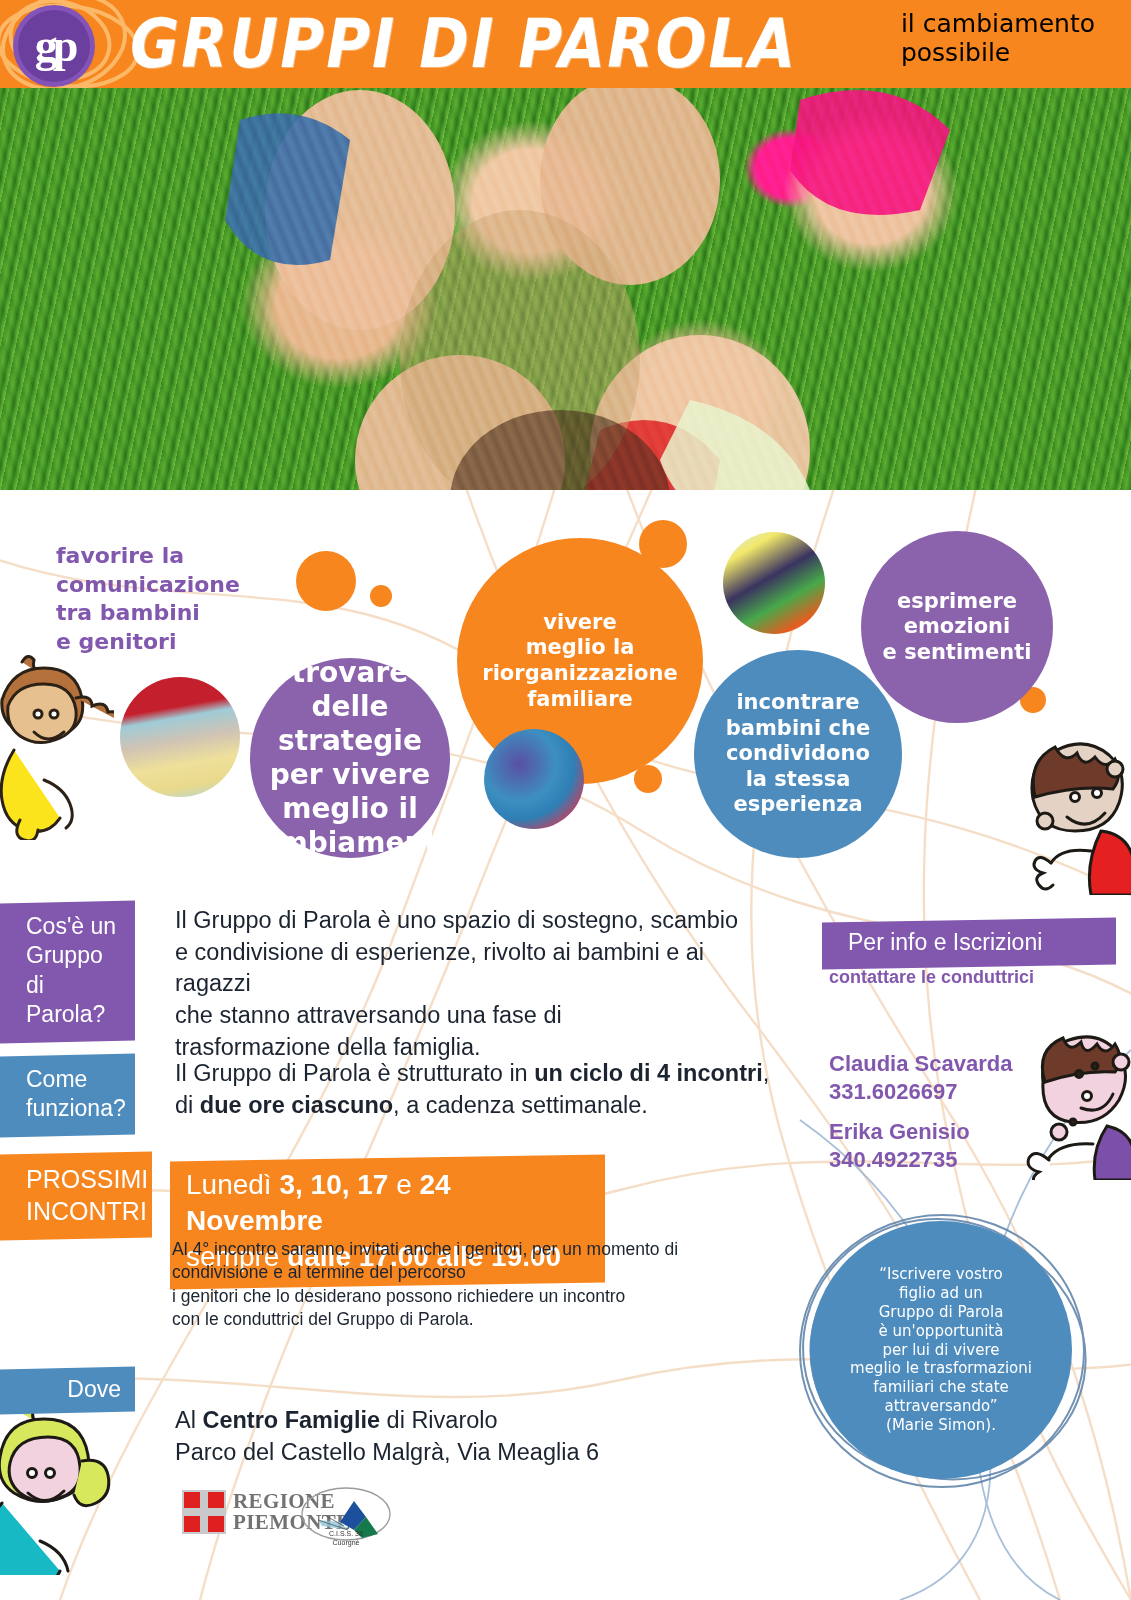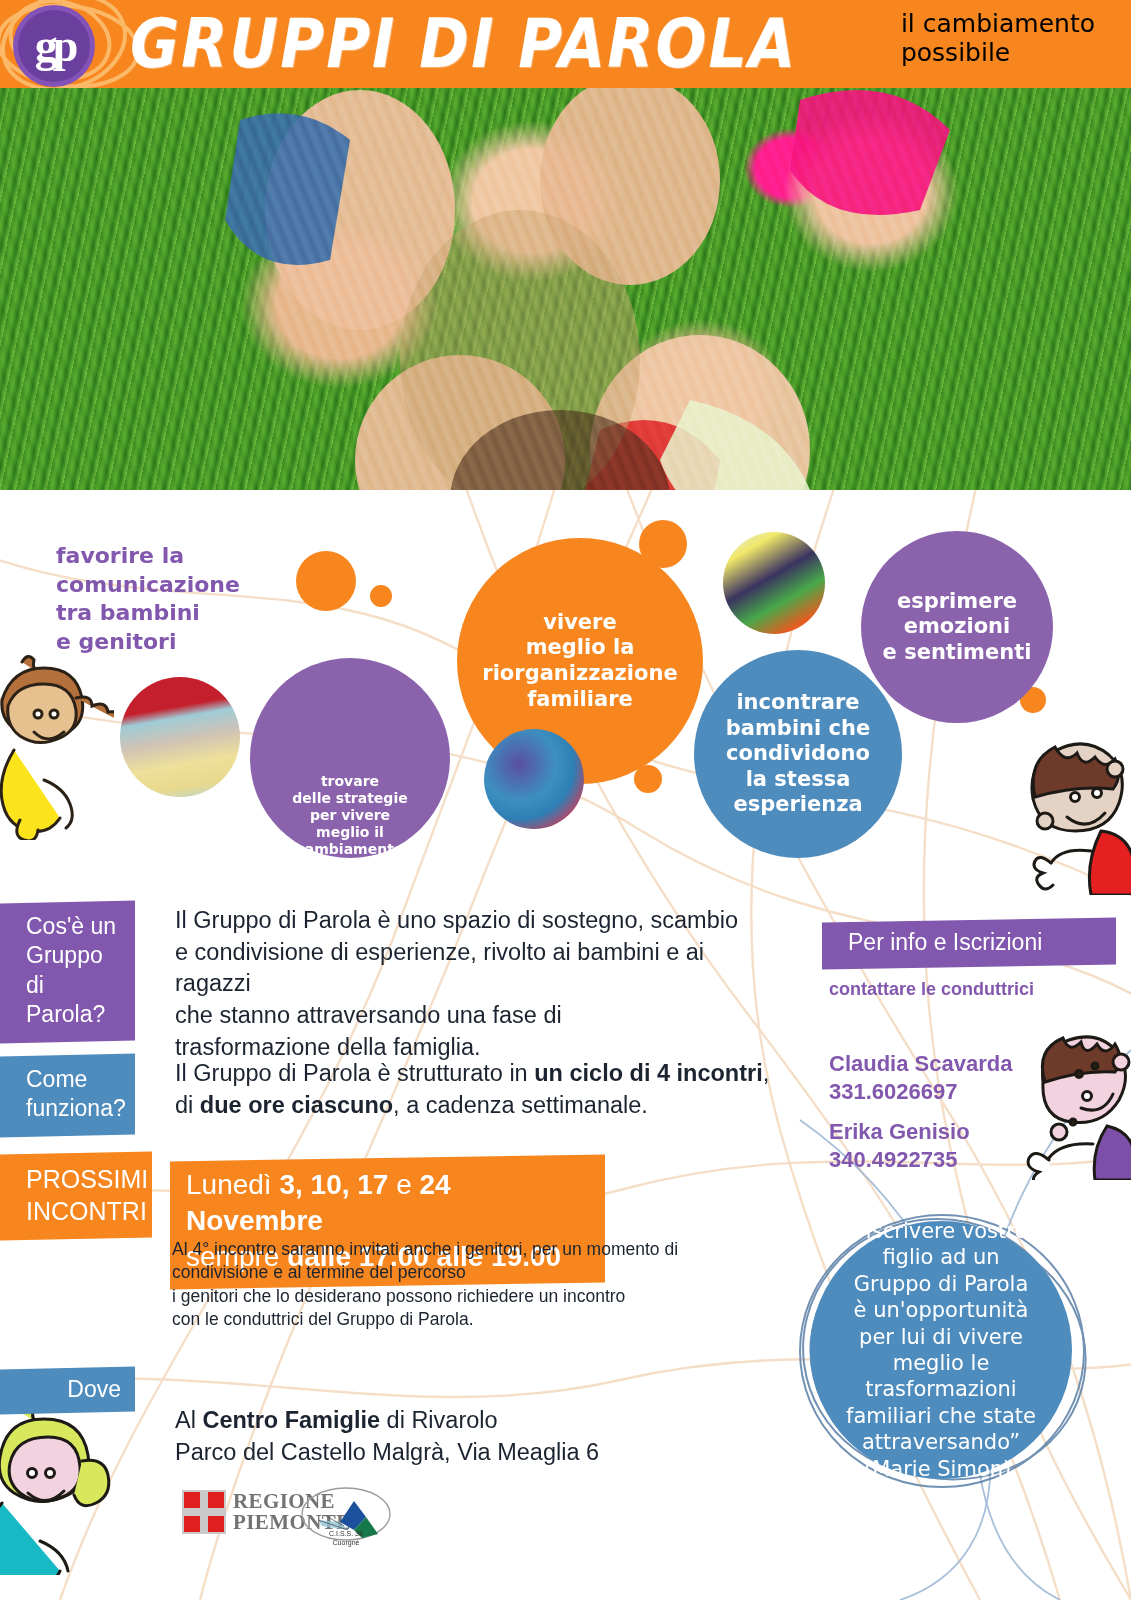--- a/index.html
+++ b/index.html
@@ -103,22 +103,22 @@
     position:absolute;left:822px;top:920px;width:294px;background:#8257AE;color:#fff;
     font-size:23px;padding:9px 0 11px 26px;box-sizing:border-box;transform:skewY(-1deg);
   }
   #info-tag .inner{transform:skewY(1deg);}
   .contact-sub{position:absolute;left:829px;top:967px;color:#8257AE;font-size:18px;font-weight:bold;}
   .contact{position:absolute;left:829px;color:#8257AE;font-size:22px;font-weight:bold;line-height:1.27;margin-top:39px;}
 
   #quote-wrap{position:absolute;left:790px;top:1205px;width:300px;height:290px;}
   #quote-circle{
     position:absolute;left:20px;top:16px;width:262px;height:258px;border-radius:50%;
-    background:#4F8CBE;color:#fff;display:flex;align-items:center;justify-content:flex-start;
-    text-align:center;font-family:"DejaVu Sans",sans-serif;font-size:21px;line-height:1.26;
+    background:#4F8CBE;color:#fff;display:flex;align-items:center;justify-content:center;
+    text-align:center;font-family:"DejaVu Sans",sans-serif;font-size:15px;line-height:1.26;
     padding:6px;box-sizing:border-box;
   }
   #quote-rings{position:absolute;left:0;top:0;width:300px;height:290px;}
 
   
   #footer{position:absolute;left:0;top:1480px;width:1131px;height:85px;z-index:45;}
   .logo-regione{position:absolute;left:182px;top:10px;display:flex;align-items:center;gap:7px;}
   .cross-box{width:44px;height:44px;background:#C9C9C9;position:relative;}
   .cross-box i{position:absolute;width:16px;height:16px;background:#E02020;display:block;}
   .logo-regione-txt{font-family:Liberation Serif, serif;font-size:21px;line-height:1.02;color:#737373;font-weight:bold;letter-spacing:.4px;}
@@ -195,21 +195,21 @@
       </g>
     </svg>
 
     <div class="bubble bub-orange" style="left:296px;top:61px;width:60px;height:60px;"></div>
     <div class="bubble bub-orange" style="left:370px;top:95px;width:22px;height:22px;"></div>
     <div class="bubble bub-orange" style="left:639px;top:30px;width:48px;height:48px;"></div>
     <div class="bubble bub-orange" style="left:634px;top:275px;width:28px;height:28px;"></div>
     <div class="bubble bub-orange" style="left:991px;top:190px;width:26px;height:26px;"></div>
     <div class="bubble bub-orange" style="left:1020px;top:197px;width:26px;height:26px;"></div>
 
-    <div class="bubble bub-purple" style="left:250px;top:168px;width:200px;height:200px;font-size:14px;align-items:flex-end;">
+    <div class="bubble bub-purple" style="left:250px;top:168px;width:200px;height:200px;font-size:28px;">
       <span style="white-space:pre-line;">trovare
 delle strategie
 per vivere
 meglio il
 cambiamento</span>
     </div>
 
     <div class="bubble bub-orange" style="left:457px;top:48px;width:246px;height:246px;font-size:21px;">
       <span style="white-space:pre-line;">vivere
 meglio la
@@ -297,21 +297,21 @@
   <div class="body-txt" style="left:175px;top:1361px;width:560px;z-index:36;margin-top:44px;">
     <div>
       <span>Al </span><b>Centro Famiglie</b><span> di Rivarolo</span>
     </div>
     <div>Parco del Castello Malgrà, Via Meaglia 6</div>
   </div>
 
   <div id="info-tag" style="z-index:36;">
     <div class="inner">Per info e Iscrizioni</div>
   </div>
-  <div class="contact-sub" style="z-index:36;margin-top:12px;">contattare le conduttrici</div>
+  <div class="contact-sub" style="z-index:36;">contattare le conduttrici</div>
   <div class="contact" style="top:1011px;z-index:36;">
     <div>Claudia Scavarda</div>
     <div>331.6026697</div>
   </div>
   <div class="contact" style="top:1079px;z-index:36;">
     <div>Erika Genisio</div>
     <div>340.4922735</div>
   </div>
 
   <div id="quote-wrap" style="z-index:36;">

